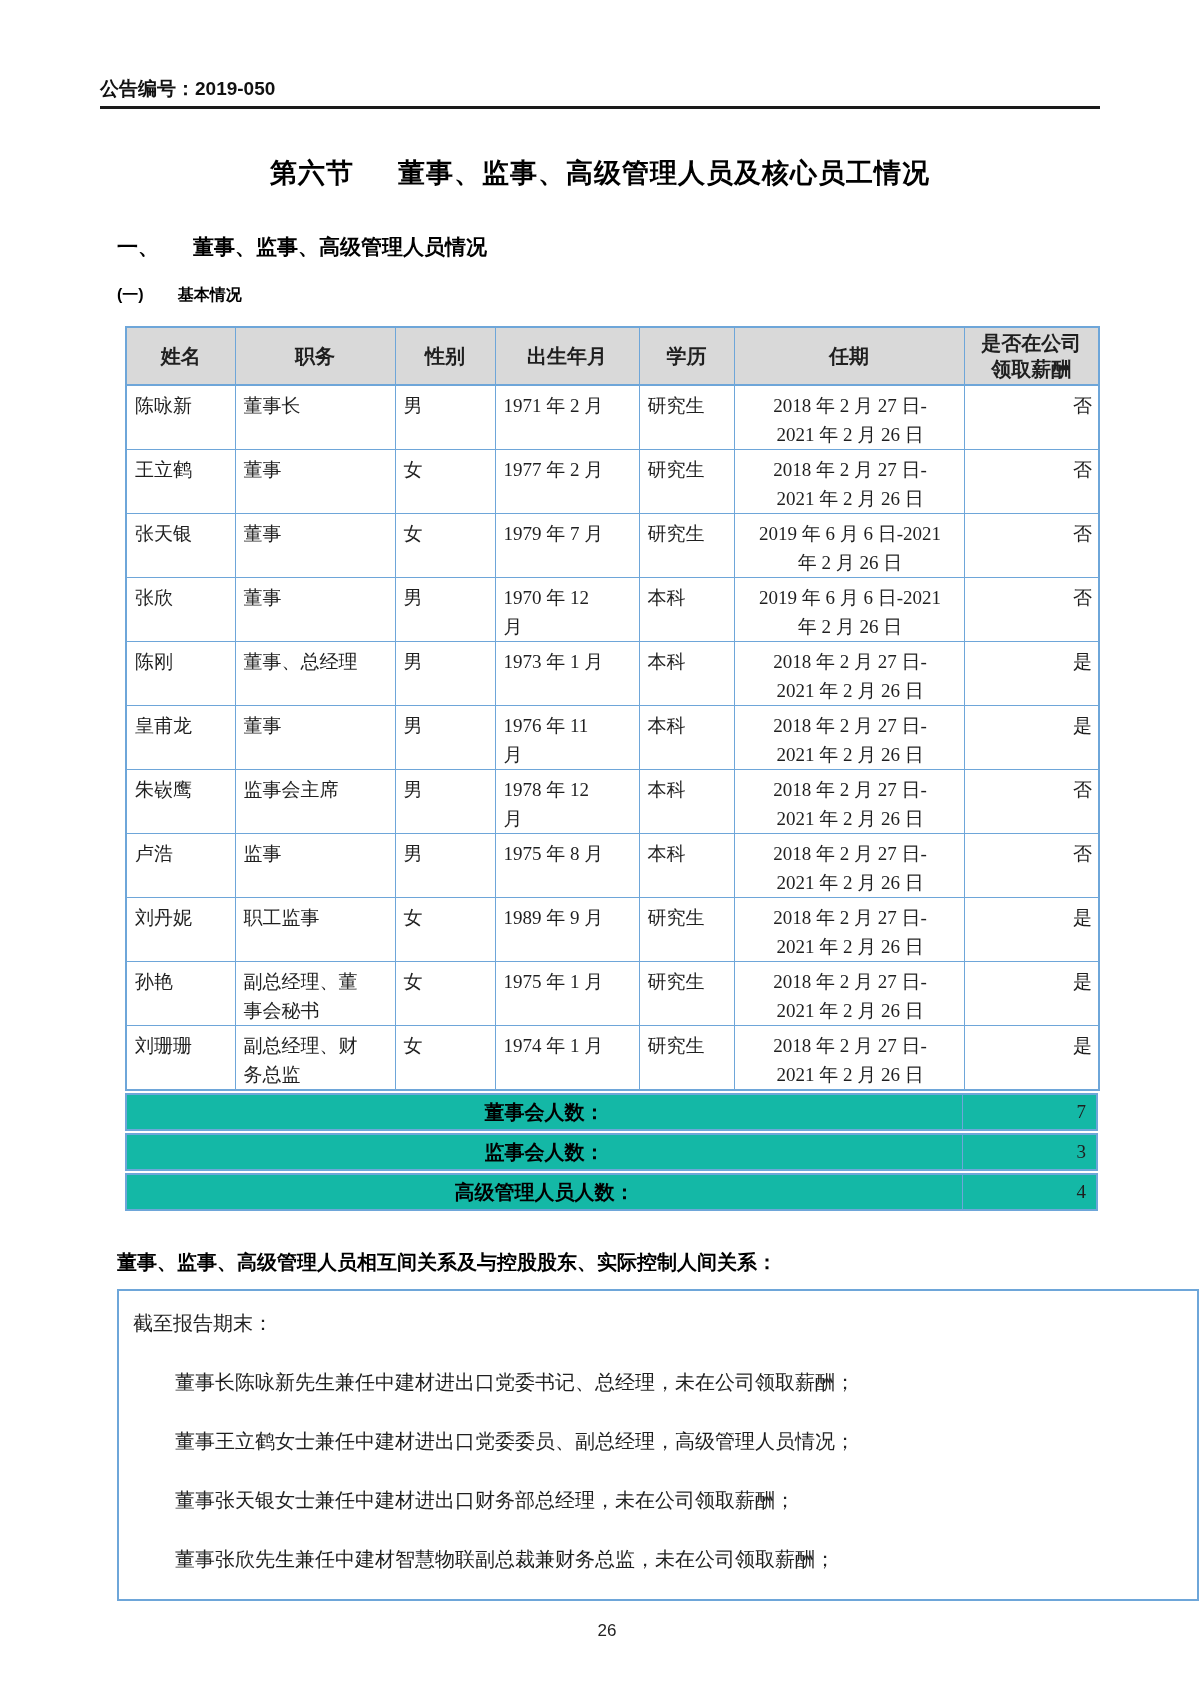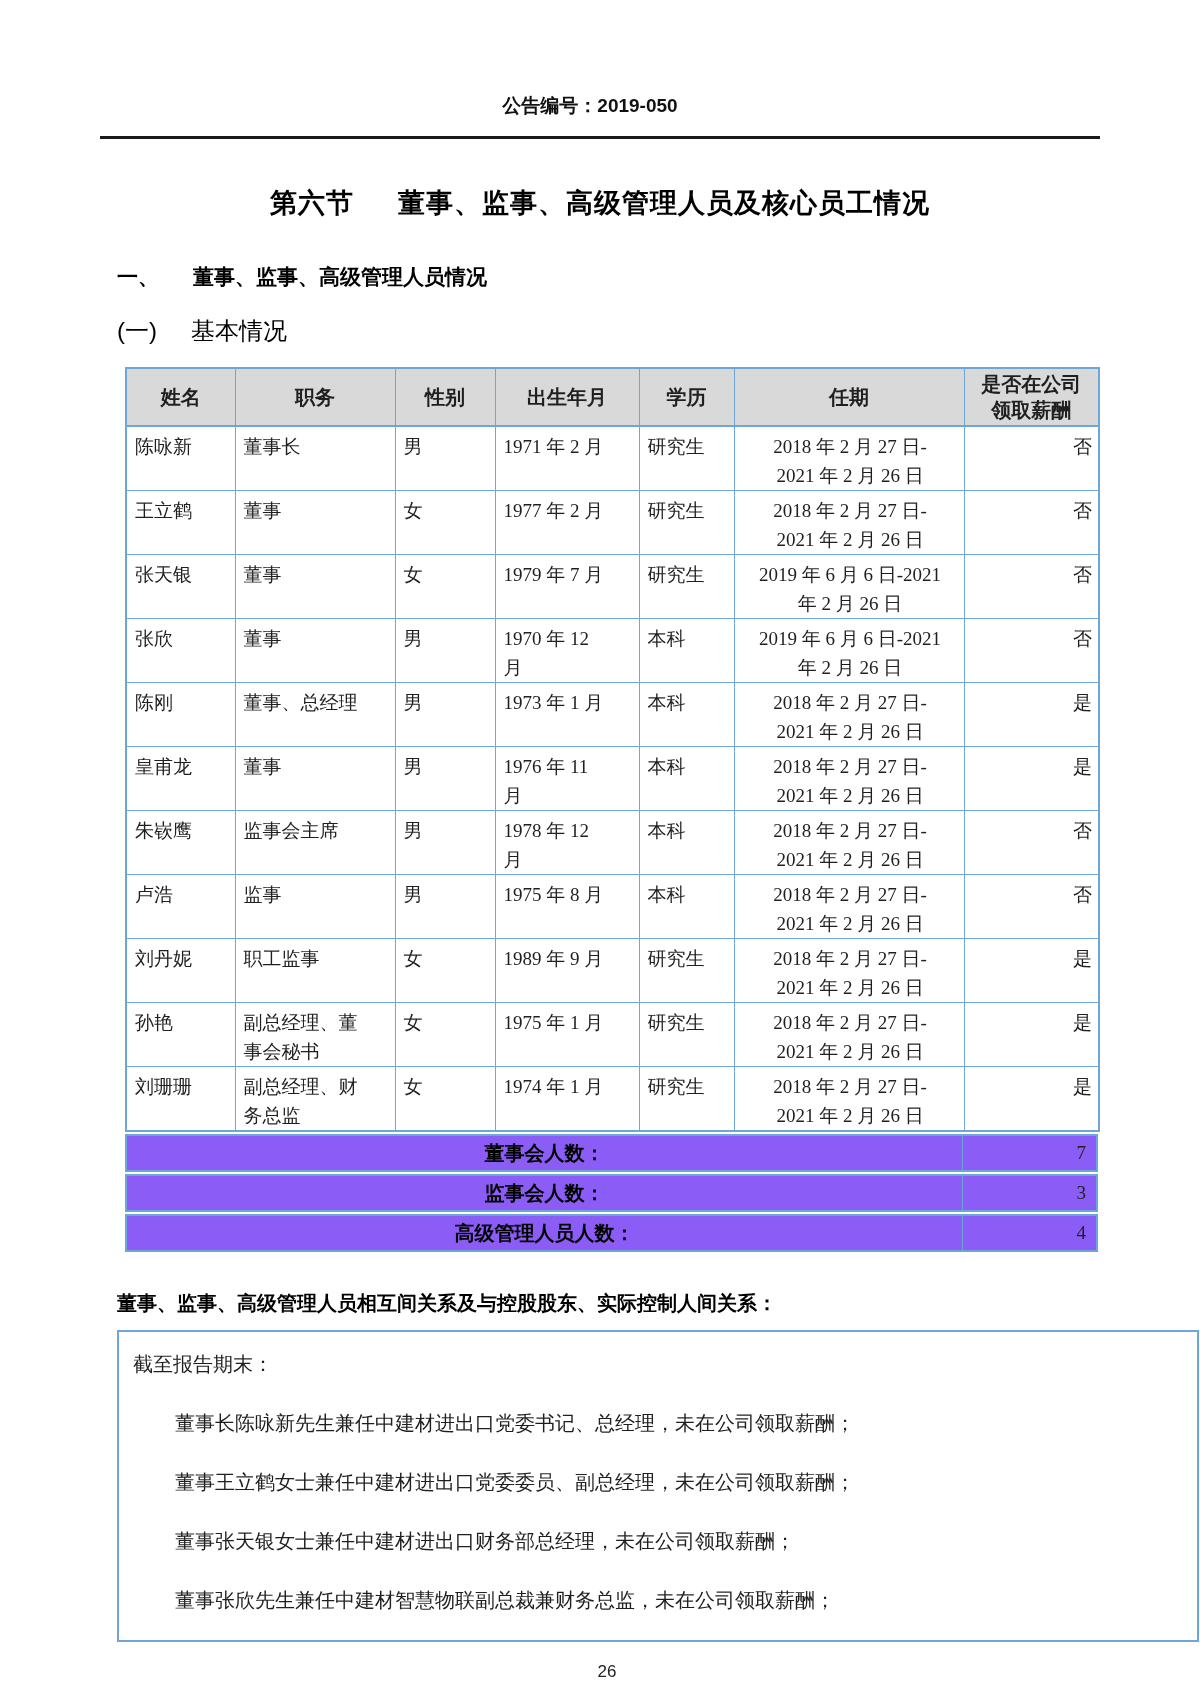--- a/index.html
+++ b/index.html
@@ -8,33 +8,33 @@
     --rule:#1a1a1a;
     --text:#1f1f1f;
   }
   *{box-sizing:border-box;margin:0;padding:0;}
   html,body{background:#ffffff;}
   body{width:1200px;height:1697px;position:relative;color:var(--text);
        font-family:"Liberation Serif","DejaVu Serif",serif;}
   .page{width:1200px;height:1697px;padding-top:76px;overflow:hidden;}
 
   
-  .doc-header{margin:17px 100px;text-align:center;padding-right:20px;height:26px;
+  .doc-header{margin:0 100px;text-align:left;padding-right:20px;height:26px;
       font-family:"Liberation Sans","DejaVu Sans",sans-serif;font-size:19px;font-weight:bold;color:#111;}
   .rule{margin:4px 100px 0 100px;height:3px;background:var(--rule);}
 
   
   .title{margin-top:46px;text-align:center;font-family:"Liberation Sans","DejaVu Sans",sans-serif;
       font-size:27px;font-weight:bold;color:#000;letter-spacing:1px;}
   .title .gap{display:inline-block;width:44px;}
   .h2{margin:42px 0 0 117px;font-family:"Liberation Sans","DejaVu Sans",sans-serif;
       font-size:21px;font-weight:bold;color:#000;}
   .h2 .no{display:inline-block;margin-right:34px;}
   .h3{margin:24px 0 0 117px;font-family:"Liberation Sans","DejaVu Sans",sans-serif;
-      font-size:24px;font-weight:normal;color:#000;}
+      font-size:16px;font-weight:bold;color:#000;}
   .h3 .no{display:inline-block;margin-right:34px;}
 
   
   table.officers{margin:20px 0 0 125px;width:973px;border-collapse:collapse;
       table-layout:fixed;border:2px solid var(--border);}
   table.officers th,table.officers td{border:1px solid var(--border);}
   table.officers thead th{background:var(--header-bg);height:58px;text-align:center;
       vertical-align:middle;font-size:20px;font-weight:bold;line-height:26px;
       border-bottom:2px solid var(--border);padding:2px;}
   table.officers tbody td{height:64px;vertical-align:top;font-size:19px;line-height:29px;
@@ -43,21 +43,21 @@
   td.c-pos{padding-left:10px;}
   td.c-gender{padding-left:12px;}
   td.c-birth{padding-left:12px;margin-top:44px;}
   td.c-edu{padding-left:12px;}
   td.c-term{padding-left:14px;text-align:center;}
   td.c-salary{text-align:right;padding-right:10px;}
   .ln{display:block;}
 
   
   .sum-row{margin:2px 0 0 125px;width:973px;border:2px solid var(--border);
-      display:flex;height:38px;background:#8b5cf6;}
+      display:flex;height:38px;background:#14b8a6;}
   .sum-label{width:836px;border-right:1px solid var(--border);text-align:center;
       font-family:"Liberation Sans","DejaVu Sans",sans-serif;font-weight:bold;font-size:20px;
       line-height:34px;color:#000;}
   .sum-val{flex:1;text-align:right;padding-right:10px;font-size:19px;line-height:33px;}
 
   
   .rel-heading{margin:38px 0 0 117px;font-family:"Liberation Sans","DejaVu Sans",sans-serif;
       font-size:20px;font-weight:bold;color:#000;}
   .rel-box{margin:13px 0 0 117px;width:1082px;border:2px solid var(--border);
       padding:16px 14px 26px 14px;}
@@ -332,20 +332,20 @@
   <div class="sum-row">
     <div class="sum-label">高级管理人员人数：</div>
     <div class="sum-val">4</div>
   </div>
 
   <div class="rel-heading">董事、监事、高级管理人员相互间关系及与控股股东、实际控制人间关系：</div>
 
   <div class="rel-box">
     <p class="intro">截至报告期末：</p>
     <p class="item">董事长陈咏新先生兼任中建材进出口党委书记、总经理，未在公司领取薪酬；</p>
-    <p class="item">董事王立鹤女士兼任中建材进出口党委委员、副总经理，未在公司领取薪酬；</p>
+    <p class="item">董事王立鹤女士兼任中建材进出口党委委员、副总经理，高级管理人员情况；</p>
     <p class="item">董事张天银女士兼任中建材进出口财务部总经理，未在公司领取薪酬；</p>
     <p class="item">董事张欣先生兼任中建材智慧物联副总裁兼财务总监，未在公司领取薪酬；</p>
   </div>
 
   <div class="page-no">26</div>
 
 </div>
 
 </body></html>

